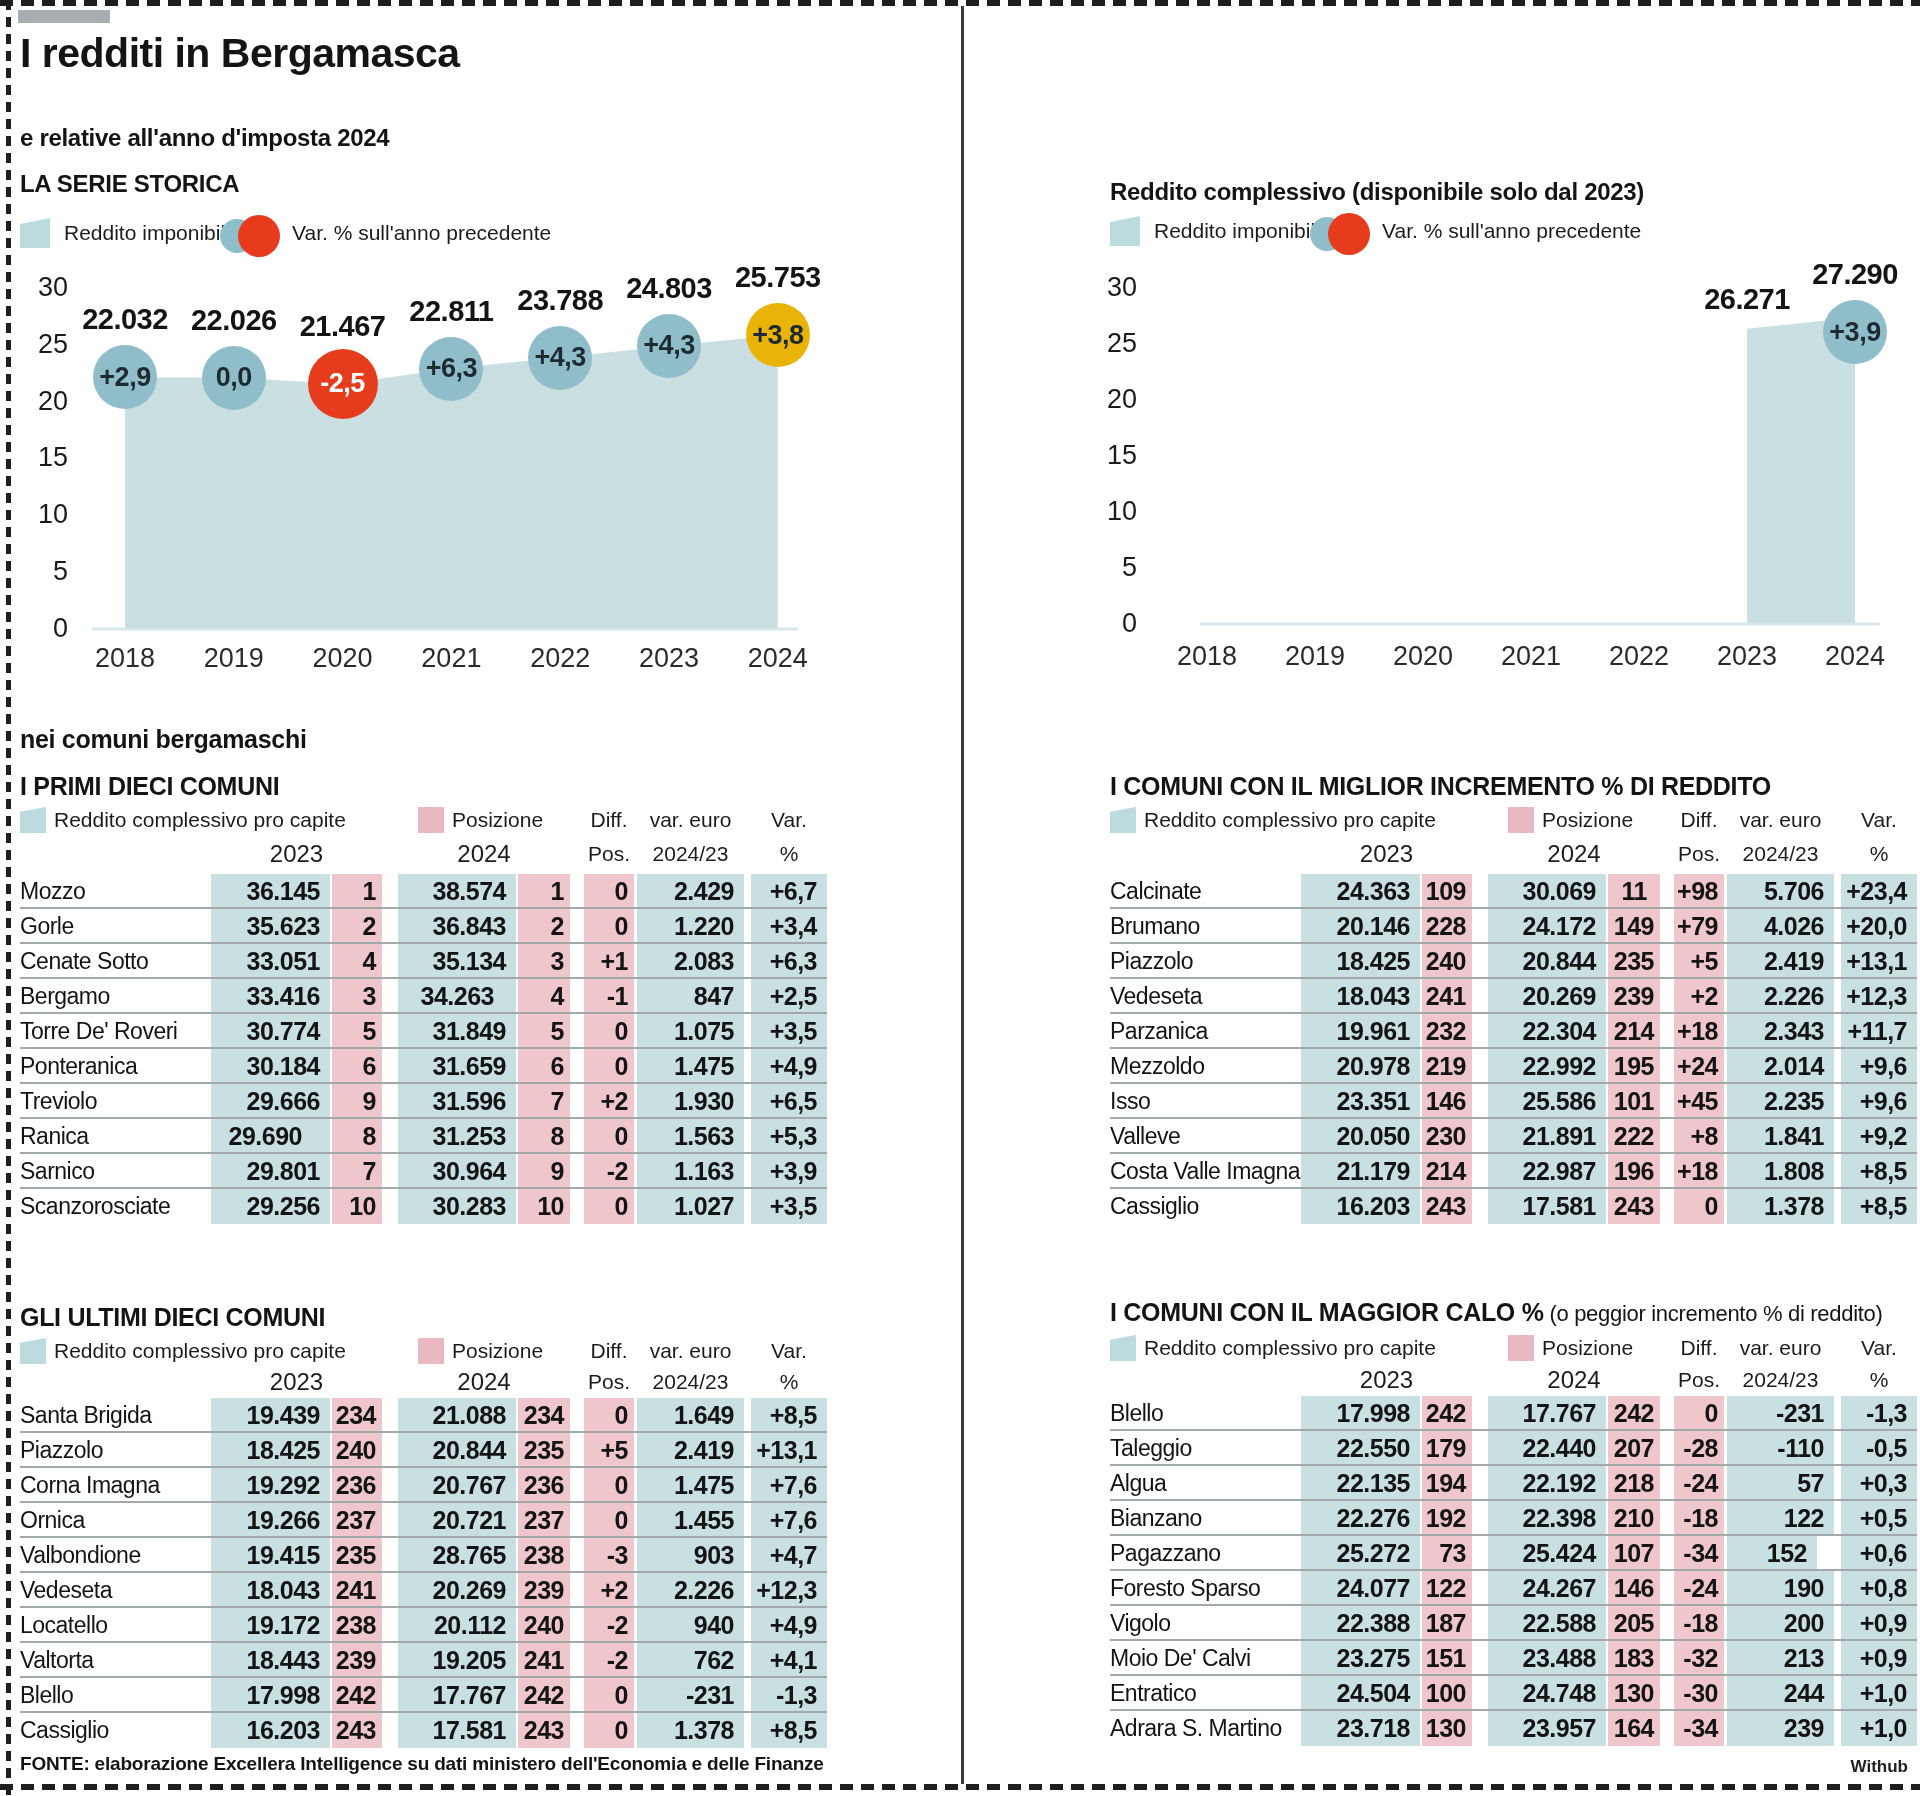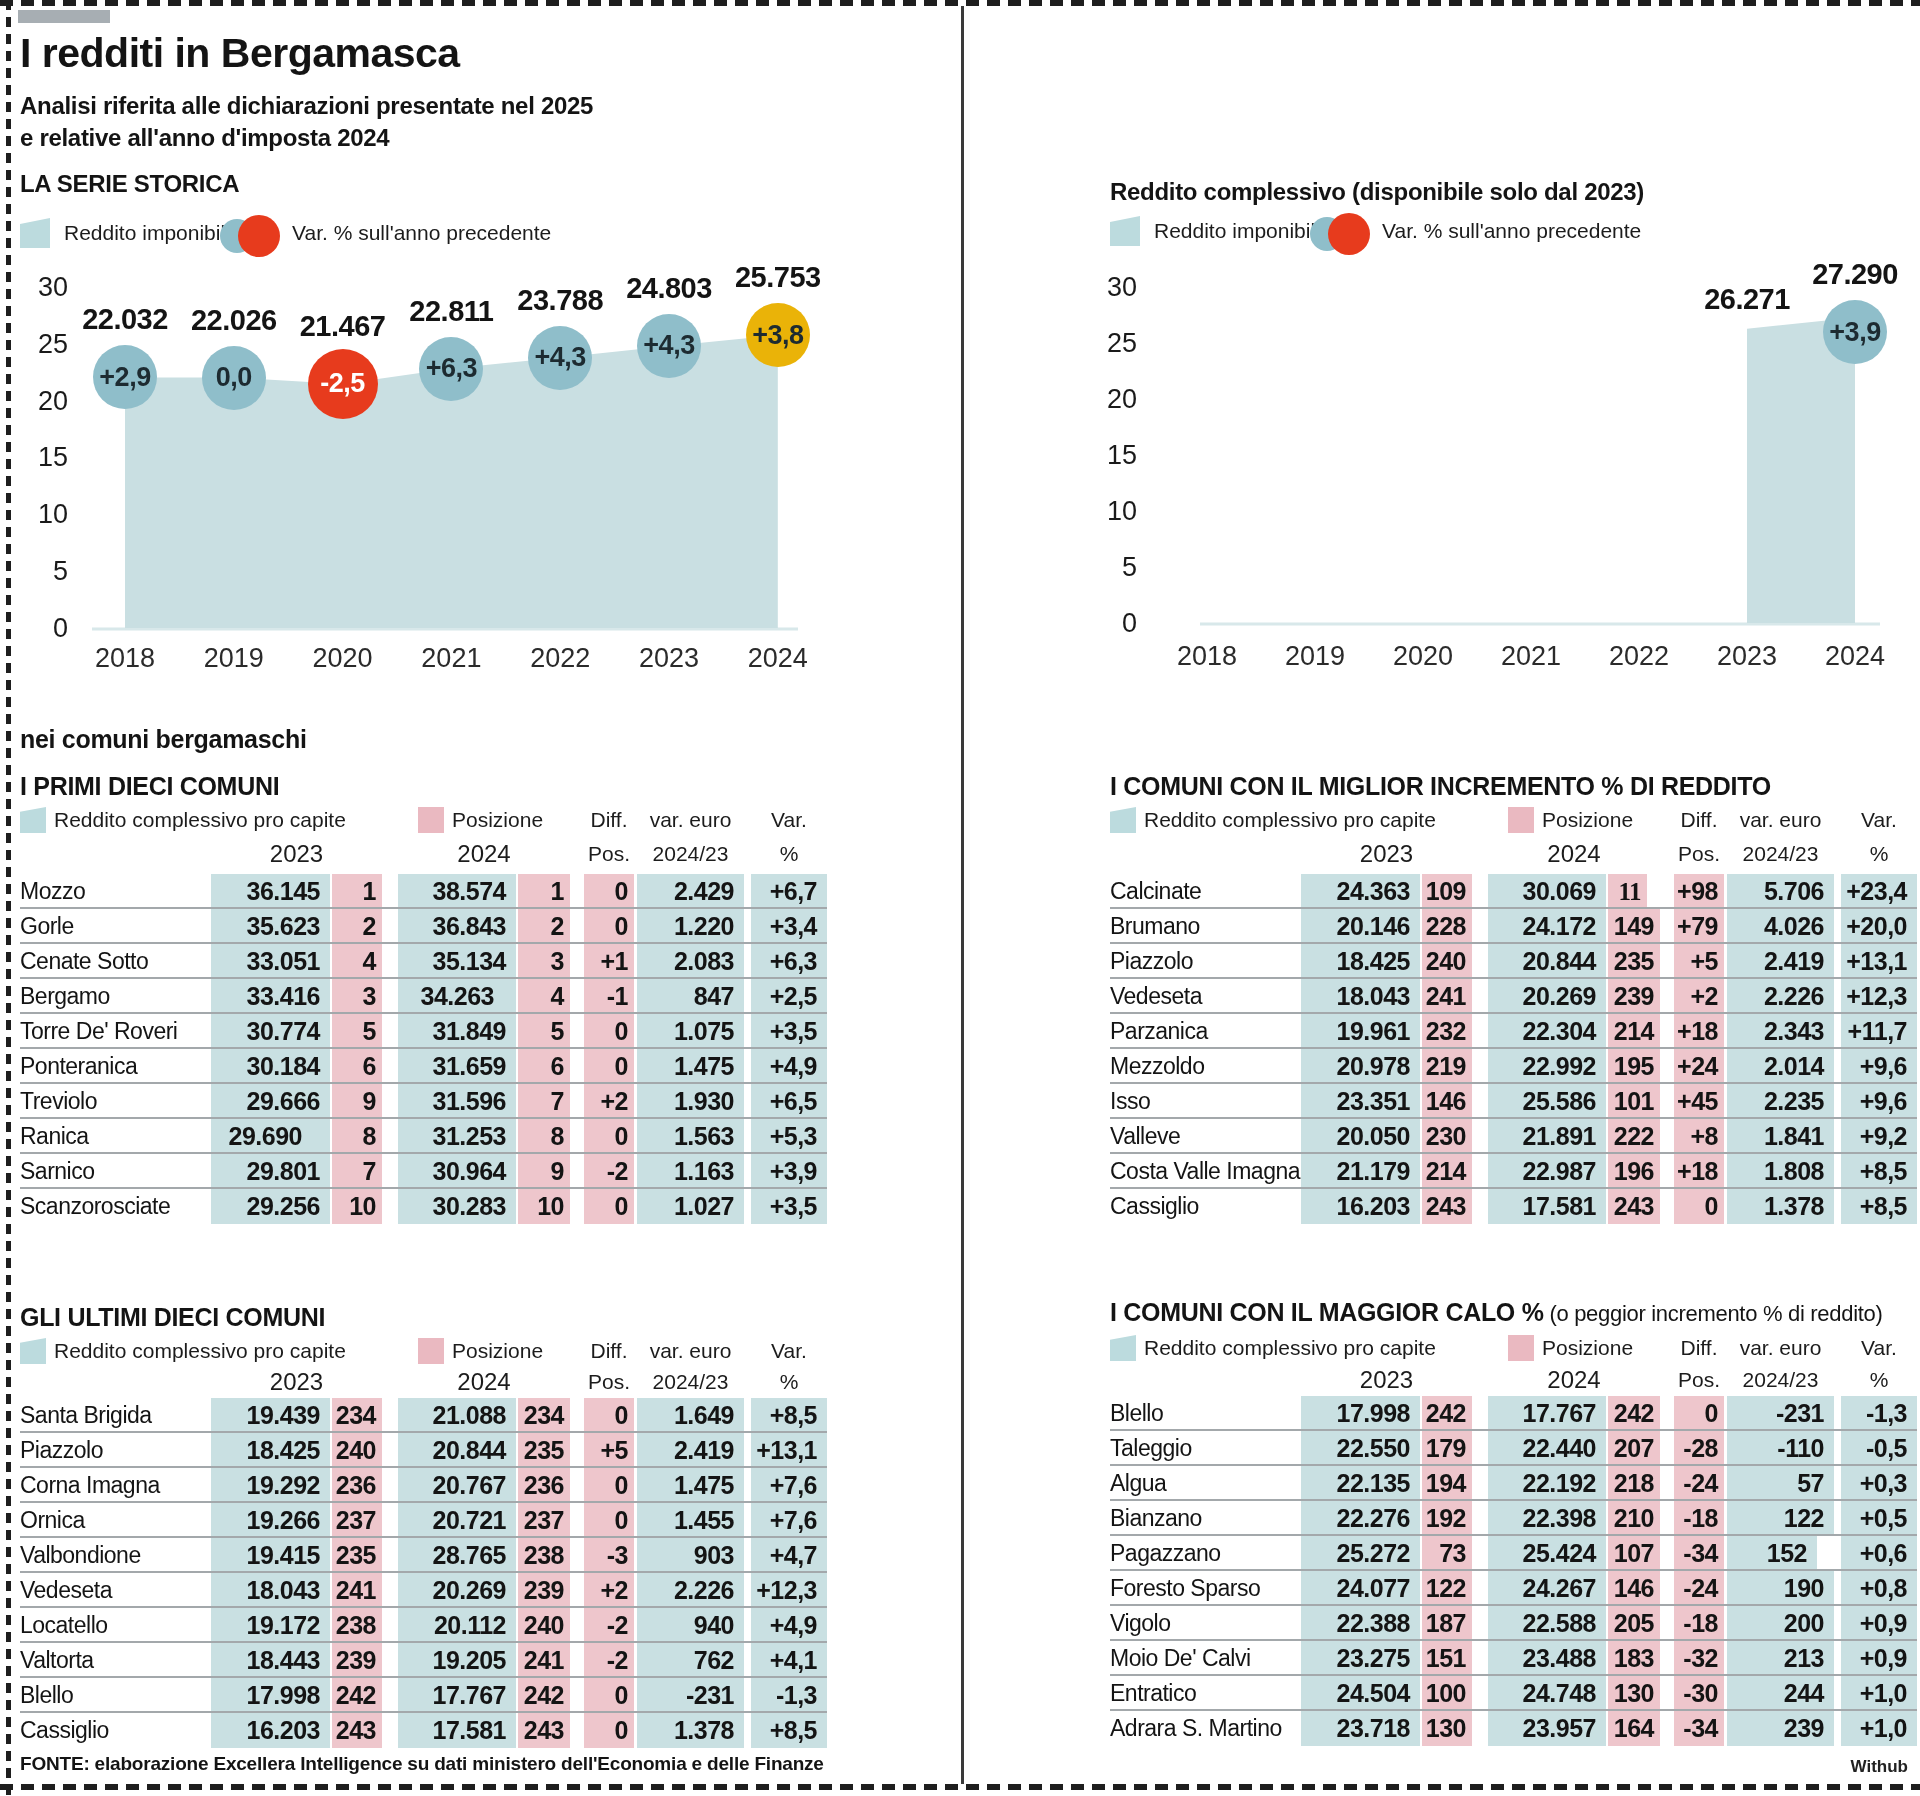--- a/index.html
+++ b/index.html
@@ -80,21 +80,20 @@
 
 <div class="canvas">
 
   <div class="b-top"></div>
   <div class="b-bottom"></div>
   <div class="b-left"></div>
   <div class="divider"></div>
   <div class="graybar"></div>
 
   <div class="page-title">I redditi in Bergamasca</div>
-  <div class="subtitle sub1">Analisi riferita alle dichiarazioni presentate nel 2025</div>
   <div class="subtitle sub2">e relative all'anno d'imposta 2024</div>
 
   <div class="sec-head" style="left:20px;top:170px;">LA SERIE STORICA</div>
   <div class="c-legend" style="left:20px;top:216px;">
     <span class="sqc"></span>
     <span class="lab1">Reddito imponibile</span>
     <span class="circles">
       <span class="circ-teal"></span>
       <span class="circ-red"></span>
     </span>
@@ -447,21 +446,21 @@
       <span class="h-small h-diff">Pos.</span>
       <span class="h-small h-veuro">2024/23</span>
       <span class="h-small h-vpct">%</span>
     </div>
     <div class="t-rows">
         <div class="trow" style="top: 0px;">
           <span class="tcell name" style="left: 0px; width: 190px;">Calcinate</span>
           <span class="tcell bg-teal" style="left: 191px; width: 119px; padding-right: 10px;">24.363</span>
           <span class="tcell bg-pink" style="left: 312px; width: 50px; padding-right: 6px;">109</span>
           <span class="tcell bg-teal" style="left: 378px; width: 118px; padding-right: 10px;">30.069</span>
-          <span class="tcell bg-pink" style="left: 498px; width: 39px; padding-right: 6px; font-family: Liberation Serif, serif;">11</span>
+          <span class="tcell bg-pink" style="left: 498px; width: 52px; padding-right: 13px;">11</span>
           <span class="tcell bg-pink" style="left: 564px; width: 50px; padding-right: 6px;">+98</span>
           <span class="tcell bg-teal" style="left: 617px; width: 107px; padding-right: 10px;">5.706</span>
           <span class="tcell bg-teal" style="left: 731px; width: 76px; padding-right: 10px;">+23,4</span>
           <div class="rline"></div>
         </div>
         <div class="trow" style="top: 35px;">
           <span class="tcell name" style="left: 0px; width: 190px;">Brumano</span>
           <span class="tcell bg-teal" style="left: 191px; width: 119px; padding-right: 10px;">20.146</span>
           <span class="tcell bg-pink" style="left: 312px; width: 50px; padding-right: 6px;">228</span>
           <span class="tcell bg-teal" style="left: 378px; width: 118px; padding-right: 10px;">24.172</span>

